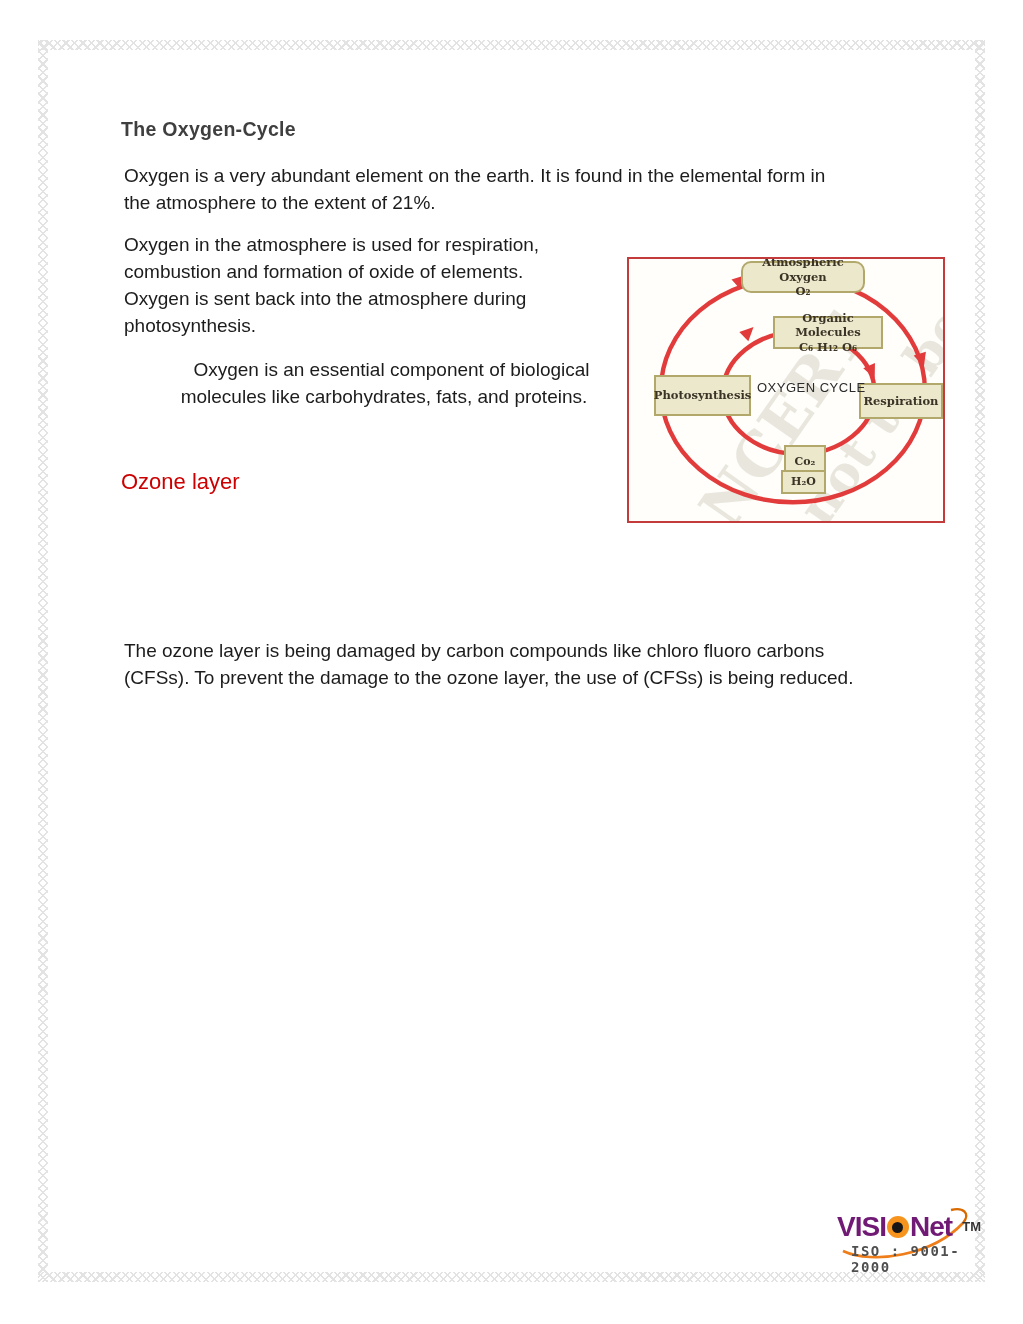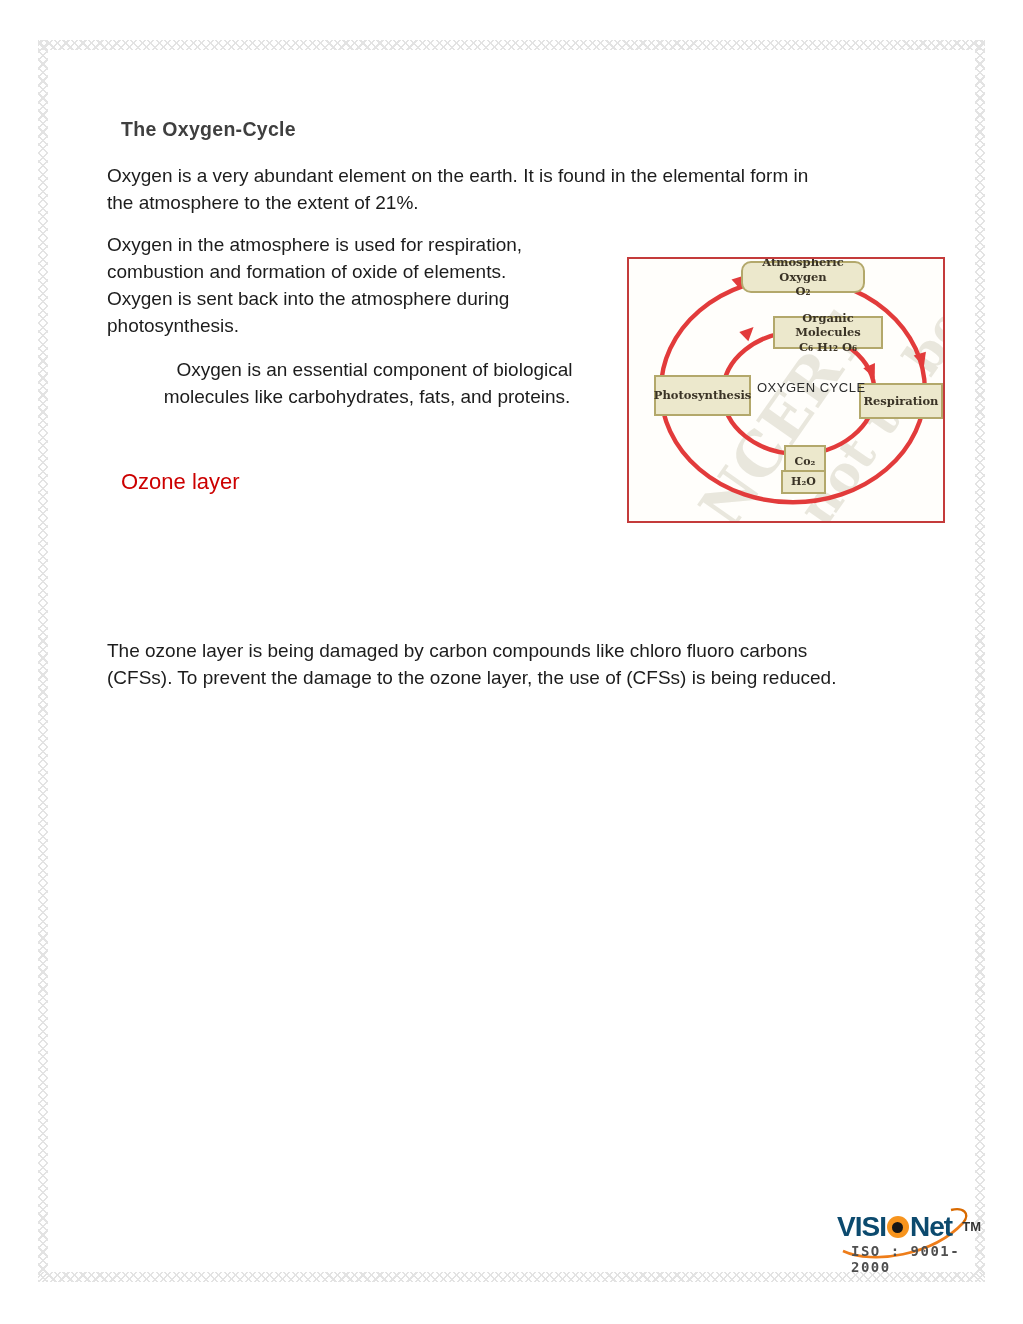--- a/index.html
+++ b/index.html
@@ -12,21 +12,21 @@
     background:
       repeating-linear-gradient(45deg,#e3e3e3 0 1.5px,transparent 1.5px 6px),
       repeating-linear-gradient(-45deg,#e3e3e3 0 1.5px,transparent 1.5px 6px);}
   .bs-top{left:38px;top:40px;width:947px;height:10px;}
   .bs-bottom{left:38px;top:1272px;width:947px;height:10px;}
   .bs-left{left:38px;top:40px;width:10px;height:1242px;}
   .bs-right{left:975px;top:40px;width:10px;height:1242px;}
 
   .doc-title{position:absolute;left:121px;top:118px;margin:0;
     font-size:19.5px;font-weight:700;color:#3f3f3f;letter-spacing:.3px;}
-  .para{position:absolute;left:107px;margin:0;font-size:19px;line-height:27px;
+  .para{position:absolute;left:124px;margin:0;font-size:19px;line-height:27px;
     white-space:pre-line;color:#1c1c1c;}
   .p1{top:162px;width:810px;}
   .p2{top:231px;width:520px;}
   .p3{top:356px;width:520px;text-indent:15px;text-align:center;}
   .ozone-heading{position:absolute;left:121px;top:469px;margin:0;
     font-size:22px;font-weight:500;color:#cc0000;}
   .p4{top:513px;width:820px;}
   .p5{top:637px;width:820px;}
 
   
@@ -48,21 +48,21 @@
   .b-co2{left:155px;top:186px;width:42px;height:33px;font-size:11px;}
   .b-h2o{left:152px;top:211px;width:45px;height:24px;font-size:11px;}
   .cycle-label{position:absolute;z-index:2;left:128px;top:121px;margin:0;
     font-size:13px;font-weight:400;letter-spacing:.5px;color:#2b2b2b;
     font-family:"Liberation Sans","DejaVu Sans",sans-serif;}
 
   
   .logo{position:absolute;left:833px;top:1203px;width:150px;height:64px;}
   .logo-swoosh{position:absolute;left:0;top:0;width:150px;height:64px;}
   .brand{position:absolute;left:4px;top:8px;display:flex;align-items:center;
-    font-weight:800;font-size:28px;color:#0c4a6e;letter-spacing:-1px;
+    font-weight:800;font-size:28px;color:#701a75;letter-spacing:-1px;
     font-family:"Liberation Sans","DejaVu Sans",sans-serif;}
   .o-outer{display:inline-flex;align-items:center;justify-content:center;
     width:22px;height:22px;border-radius:50%;background:#f7941d;margin:0 1px;}
   .o-inner{width:11px;height:11px;border-radius:50%;background:#161616;}
   .tm{position:absolute;right:2px;top:16px;font-size:13px;font-weight:700;color:#333;}
   .iso{position:absolute;left:18px;top:40px;font-size:14px;letter-spacing:1.5px;
     color:#4f4f4f;font-weight:600;font-family:"DejaVu Sans Mono",monospace;}
 </style>
 </head>
 <body>

